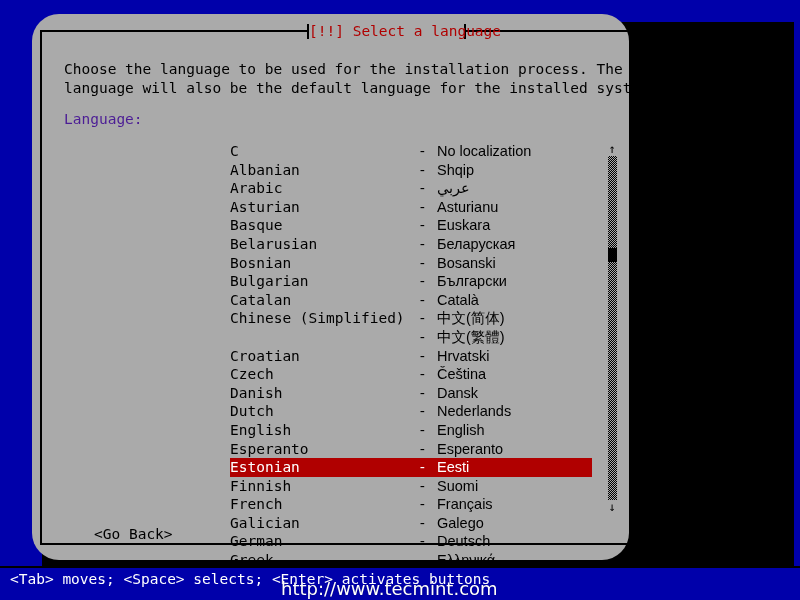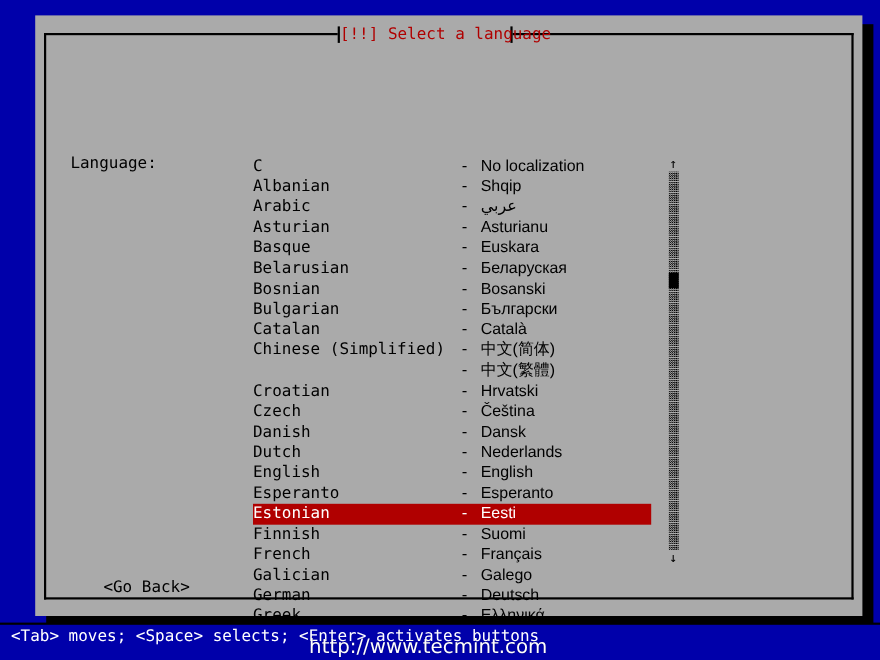--- a/index.html
+++ b/index.html
@@ -22,22 +22,23 @@
     position:absolute;
     left:42px; top:22px;
     width:752px; height:546px;
     background:#000000;
   }
 
   
   .dialog {
     position:absolute;
     left:32px; top:14px;
-    width:752px; height:546px;
+    width:597px; height:546px;
     background:#aaaaaa;
+    border-radius:27px;
   }
 
   
   .border-top-left {
     position:absolute; left:8px; top:16px;
     width:267px; height:2px; background:#000;
   }
   .border-top-right {
     position:absolute; left:434px; top:16px;
     width:310px; height:2px; background:#000;
@@ -84,25 +85,24 @@
     width:705px;
     color:#000;
     font-size:14.5px;
     line-height:19px;
     white-space:pre-wrap;
   }
 
   .label-language {
     position:absolute;
     left:32px; top:96px;
-    color:#000000;
+    color:#4c1d95;
     font-size:14.5px;
     line-height:19px;
     white-space:pre;
-    margin-top:30px;
   }
 
   
   .list {
     position:absolute;
     left:198px; top:128px;
     width:362px;
     height:372px;
   }
 
@@ -228,20 +228,21 @@
     <div class="border-top-left"></div>
     <div class="border-top-right"></div>
     <div class="border-left"></div>
     <div class="border-right"></div>
     <div class="border-bottom"></div>
     <div class="title-tick-left"></div>
     <div class="title-tick-right"></div>
 
     <div class="dialog-title">[!!] Select a language</div>
 
+    <div class="desc">Choose the language to be used for the installation process. The selected language will also be the default language for the installed system.</div>
 
     <div class="label-language">Language:</div>
 
     <div class="list" id="language-list">
         <div class="list-row"><span class="row-name">C</span><span class="row-dash">-</span><span class="row-native">No localization</span></div>
         <div class="list-row"><span class="row-name">Albanian</span><span class="row-dash">-</span><span class="row-native">Shqip</span></div>
         <div class="list-row"><span class="row-name">Arabic</span><span class="row-dash">-</span><span class="row-native">عربي</span></div>
         <div class="list-row"><span class="row-name">Asturian</span><span class="row-dash">-</span><span class="row-native">Asturianu</span></div>
         <div class="list-row"><span class="row-name">Basque</span><span class="row-dash">-</span><span class="row-native">Euskara</span></div>
         <div class="list-row"><span class="row-name">Belarusian</span><span class="row-dash">-</span><span class="row-native">Беларуская</span></div>

